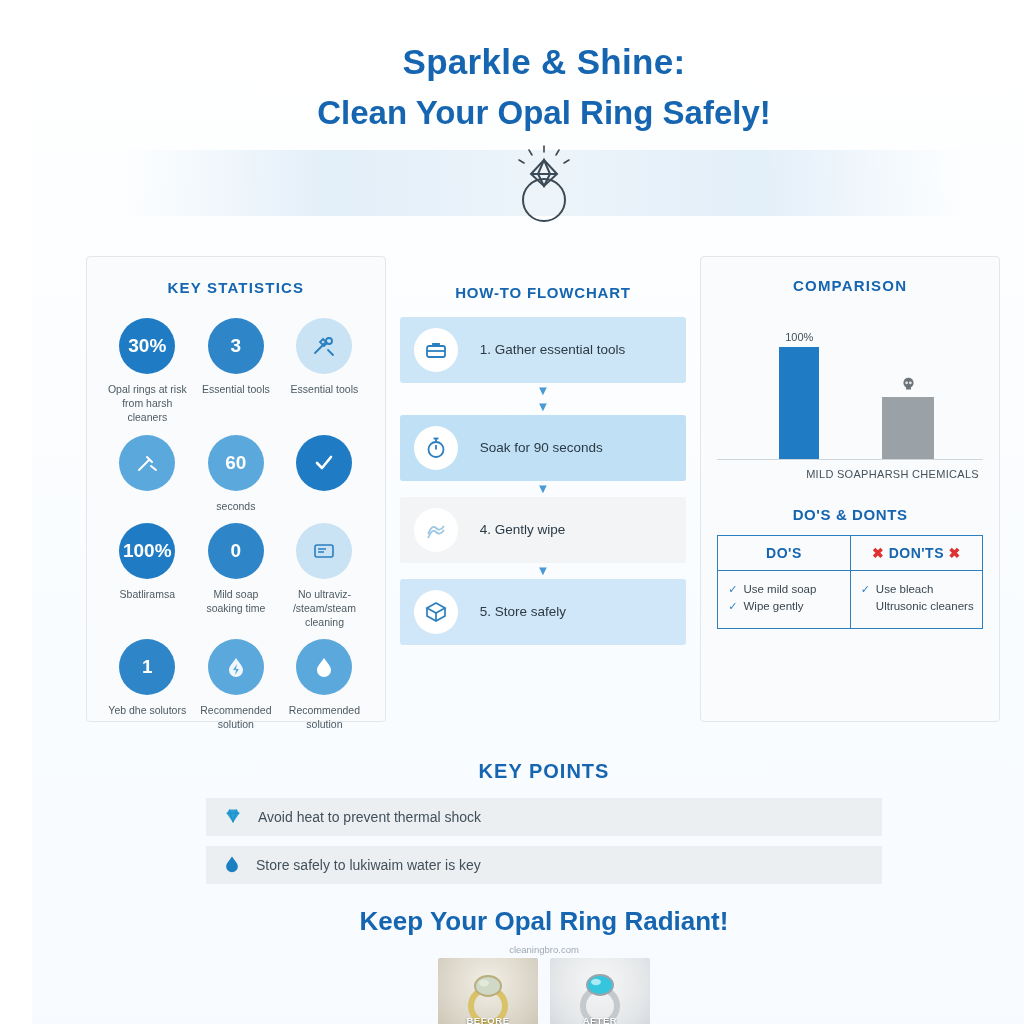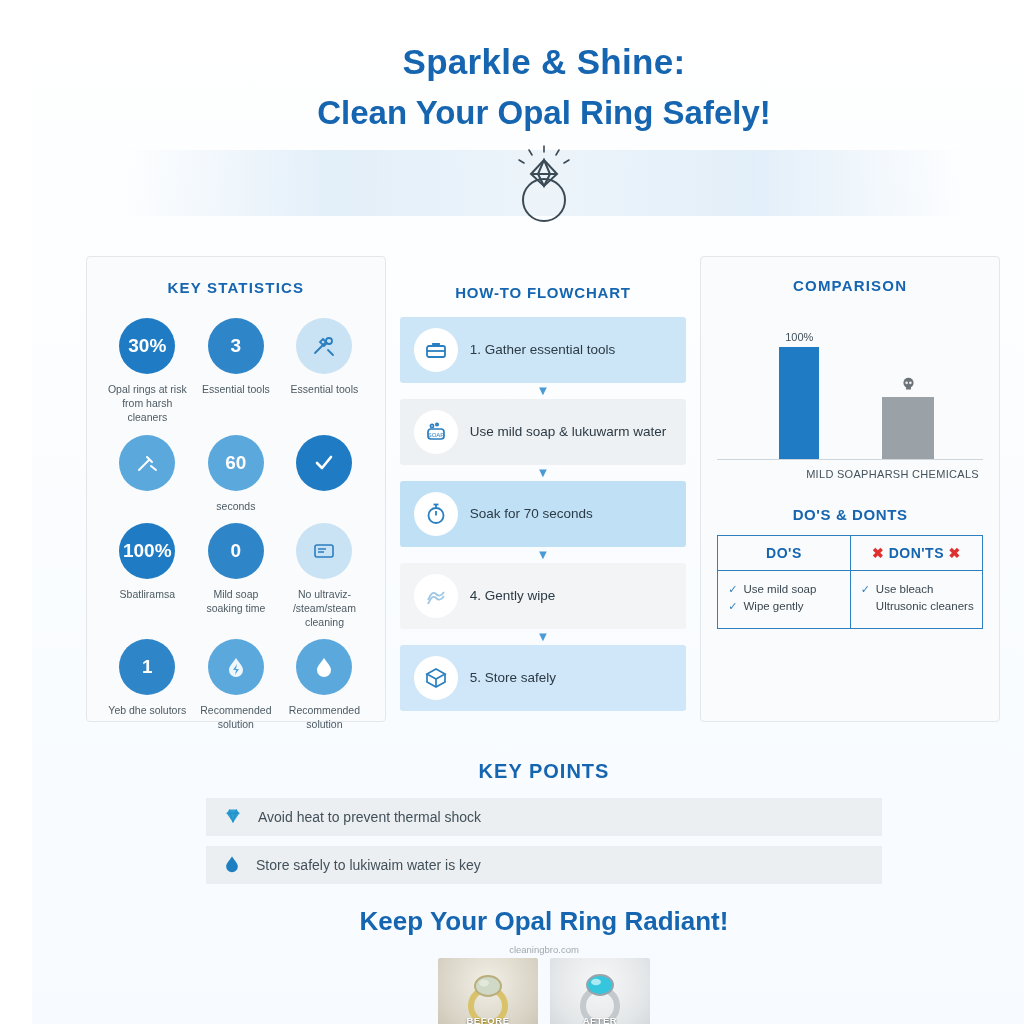--- a/index.html
+++ b/index.html
@@ -80,21 +80,21 @@
   .stat-circle.light { background: #5ba8dd; }
   .stat-circle.pale  { background: #c9e2f4; color:#2a7fc0; }
   .stat-circle.mid   { background: #2e86c8; }
   .stat-label {
     font-size: 10.5px; color: #4c5a63; line-height: 1.35; padding: 0 4px;
   }
 
   
   .flow-list { margin-top: 16px; }
   .flow-step {
-    display: flex; align-items: center; gap: 12px;
+    display: flex; align-items: center; gap: 22px;
     height: 66px; padding-left: 14px;
     border-radius: 3px;
   }
   .flow-step.sA { background: #cde6f7; }
   .flow-step.sB { background: #eef1f3; }
   .flow-step.sC { background: #bfe0f5; }
   .flow-step.sD { background: #f2f4f6; }
   .flow-step.sE { background: #cfe7f8; }
   .flow-icon {
     width: 44px; height: 44px; border-radius: 50%; background: #fff;
@@ -338,47 +338,34 @@
                   <rect x="3" y="8" width="18" height="11" rx="2"></rect>
                   <path d="M9 8V6h6v2"></path>
                   <path d="M3 13h18"></path>
                 </g>
               </svg>
           </div>
           <div class="flow-text">1. Gather essential tools</div>
         </div>
         <div class="flow-arrow">▼</div>
 
-        <div class="flow-step sB">
-          <div class="flow-icon">
-            <svg width="24" height="24" viewBox="0 0 24 24">
-                <g fill="none" stroke="#2a7fc0" stroke-width="1.7">
-                  <rect x="4" y="9" width="16" height="10" rx="3"></rect>
-                  <text x="12" y="16.5" font-size="6" fill="#2a7fc0" stroke="none" text-anchor="middle" font-family="Liberation Sans">SOAP</text>
-                  <circle cx="8" cy="6" r="1.6"></circle>
-                  <circle cx="13" cy="4.5" r="1.2"></circle>
-                </g>
-              </svg>
-          </div>
-          <div class="flow-text">Use mild soap &amp; lukuwarm water</div>
-        </div>
         <div class="flow-arrow">▼</div>
 
         <div class="flow-step sC">
           <div class="flow-icon">
             <svg width="24" height="24" viewBox="0 0 24 24">
                 <g fill="none" stroke="#2a7fc0" stroke-width="1.8">
                   <circle cx="12" cy="13.5" r="7.5"></circle>
                   <path d="M12 13.5V9"></path>
                   <path d="M9.5 2.5h5"></path>
                   <path d="M12 2.5v3"></path>
                 </g>
               </svg>
           </div>
-          <div class="flow-text">Soak for 70 seconds</div>
+          <div class="flow-text">Soak for 90 seconds</div>
         </div>
         <div class="flow-arrow">▼</div>
 
         <div class="flow-step sD">
           <div class="flow-icon">
             <svg width="24" height="24" viewBox="0 0 24 24">
                 <g fill="none" stroke="#9ec7e4" stroke-width="1.8">
                   <path d="M4 16 Q8 6 12 10 Q16 14 20 8"></path>
                   <path d="M4 20 Q8 10 12 14 Q16 18 20 12"></path>
                 </g>

